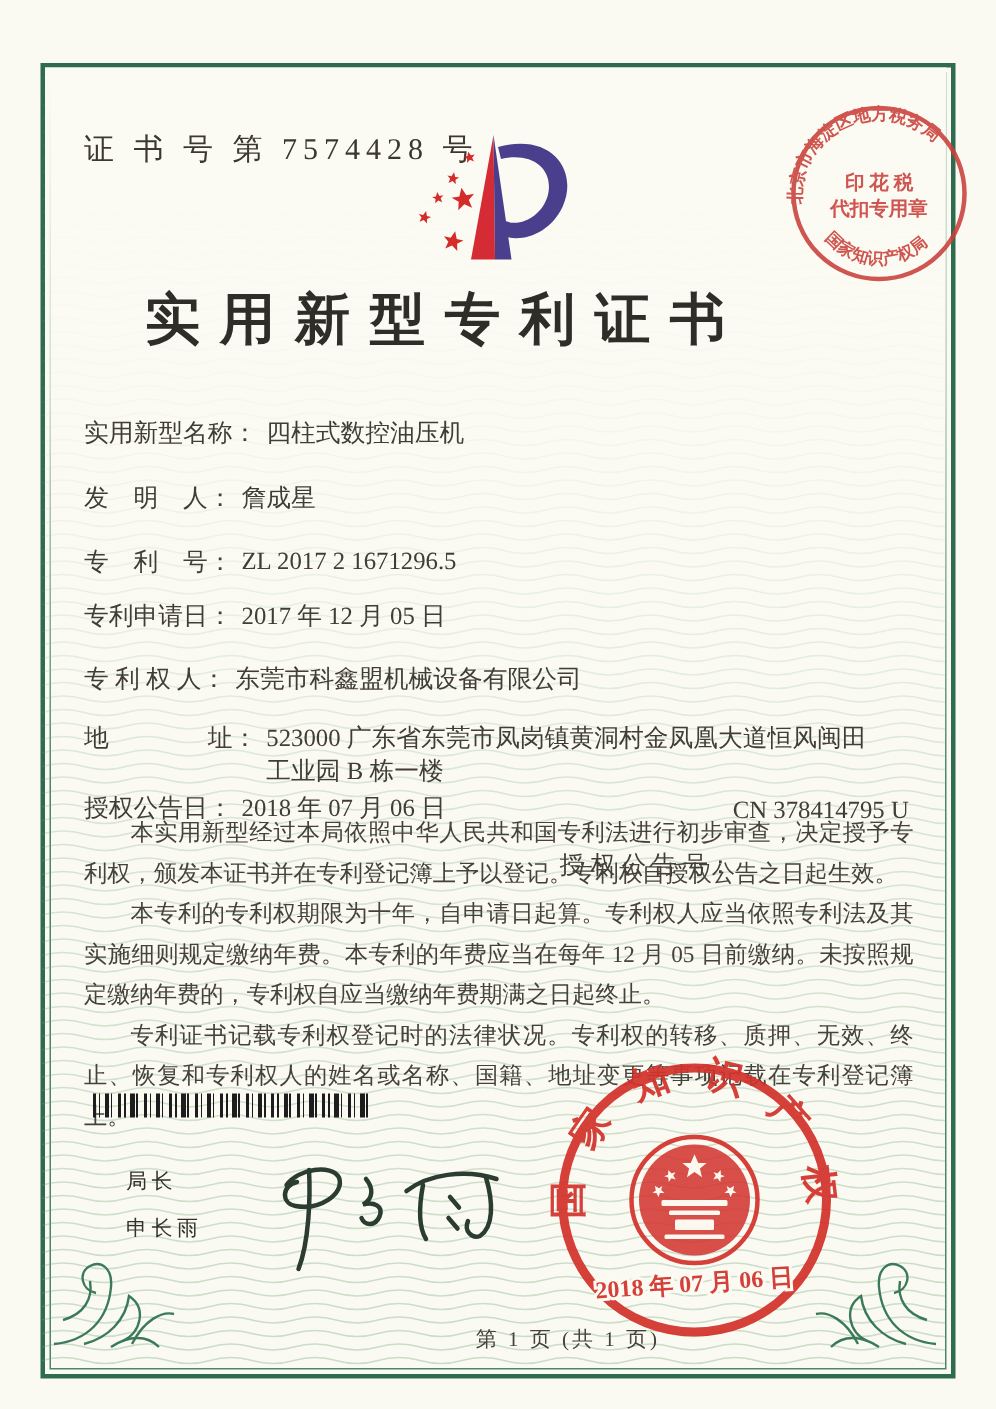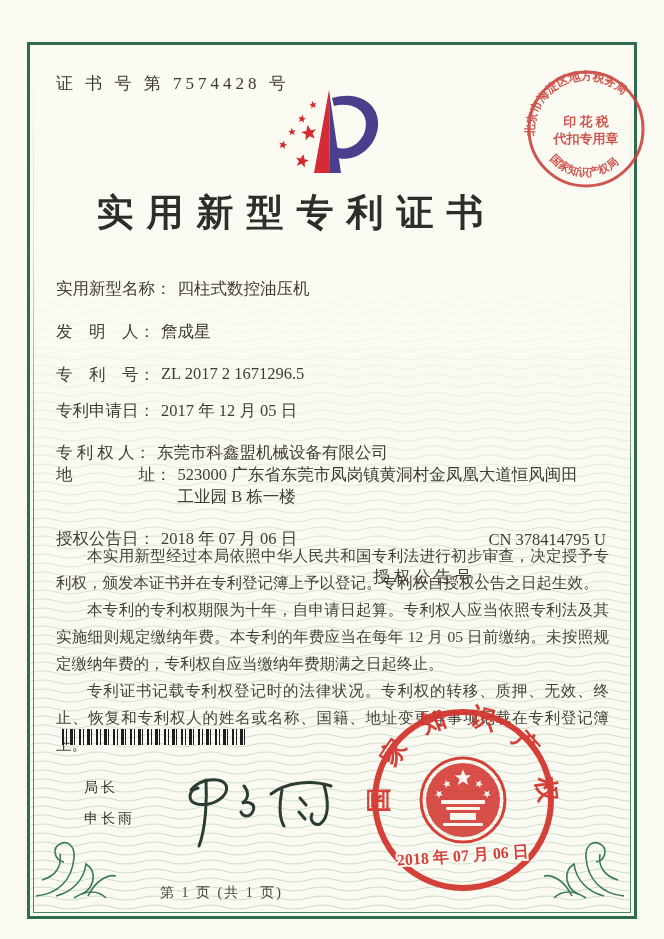--- a/index.html
+++ b/index.html
@@ -16,21 +16,21 @@
   .frame-inner{
     position:absolute;left:3px;top:3px;right:3px;bottom:3px;
     border:1px solid #4c8567;
   }
   #waves{position:absolute;left:28px;top:44px;pointer-events:none;}
   .topfade{
     position:absolute;left:30px;top:45px;width:601px;height:480px;
     background:linear-gradient(#fcfbf3 0%,rgba(252,251,243,.75) 45%,rgba(252,251,243,0) 100%);
     pointer-events:none;
   }
-  .cert-no{position:absolute;left:56px;top:72px;font-size:17px;letter-spacing:4px;}
+  .cert-no{position:absolute;left:56px;top:86px;font-size:20px;letter-spacing:4px;}
   .logo{position:absolute;left:272px;top:76px;}
   .tax-seal{position:absolute;left:521px;top:64px;opacity:.88;}
   .title{
     position:absolute;left:0;top:188px;width:580px;text-align:center;
     font-size:37px;font-weight:600;letter-spacing:13px;padding-left:13px;
     box-sizing:border-box;color:#2f2d27;
   }
   .field-row{position:absolute;left:56px;display:flex;font-size:16.5px;color:#403d34;width:555px;}
   .field-row .lbl{white-space:pre;flex:none;}
   .field-row .val{white-space:pre-line;flex:1;margin-left:6px;}
@@ -48,21 +48,21 @@
       #1d1d1d 4px 5px,rgba(255,255,255,0) 5px 8px,
       #1d1d1d 8px 11px,rgba(255,255,255,0) 11px 12px,
       #1d1d1d 12px 13px,rgba(255,255,255,0) 13px 17px);
   }
   .director{position:absolute;left:84px;top:779px;font-size:14px;letter-spacing:3px;color:#33312a;}
   .director .line2{margin-top:13px;}
   .signature{position:absolute;left:145px;top:746px;}
   .main-seal{position:absolute;left:363px;top:700px;opacity:.93;}
   .flourish{position:absolute;}
   .footer{
-    position:absolute;left:160px;top:884px;width:280px;text-align:left;
+    position:absolute;left:160px;top:884px;width:280px;text-align:right;
     font-size:14px;letter-spacing:2px;color:#45423a;
   }
 </style>
 </head>
 <body>
 
 
 
 <svg width="0" height="0">
   <defs>
@@ -234,21 +234,21 @@
   <span class="val">ZL 2017 2 1671296.5</span>
 </div>
 <div class="field-row" style="top:400px">
   <span class="lbl">专利申请日：</span>
   <span class="val">2017 年 12 月 05 日</span>
 </div>
 <div class="field-row" style="top:442px">
   <span class="lbl">专 利 权 人：</span>
   <span class="val">东莞市科鑫盟机械设备有限公司</span>
 </div>
-<div class="field-row" style="top:464px">
+<div class="field-row" style="top:481px">
   <span class="lbl">地　　　　址：</span>
   <span class="val">523000  广东省东莞市凤岗镇黄洞村金凤凰大道恒风闽田
 工业园 B 栋一楼</span>
 </div>
 <div class="field-row" style="top:528px;width:300px">
   <span class="lbl">授权公告日：</span>
   <span class="val">2018 年 07 月 06 日</span>
 </div>
 <div class="grant-pair" style="top:530px">
   <span class="lbl">授 权 公 告 号：</span>

